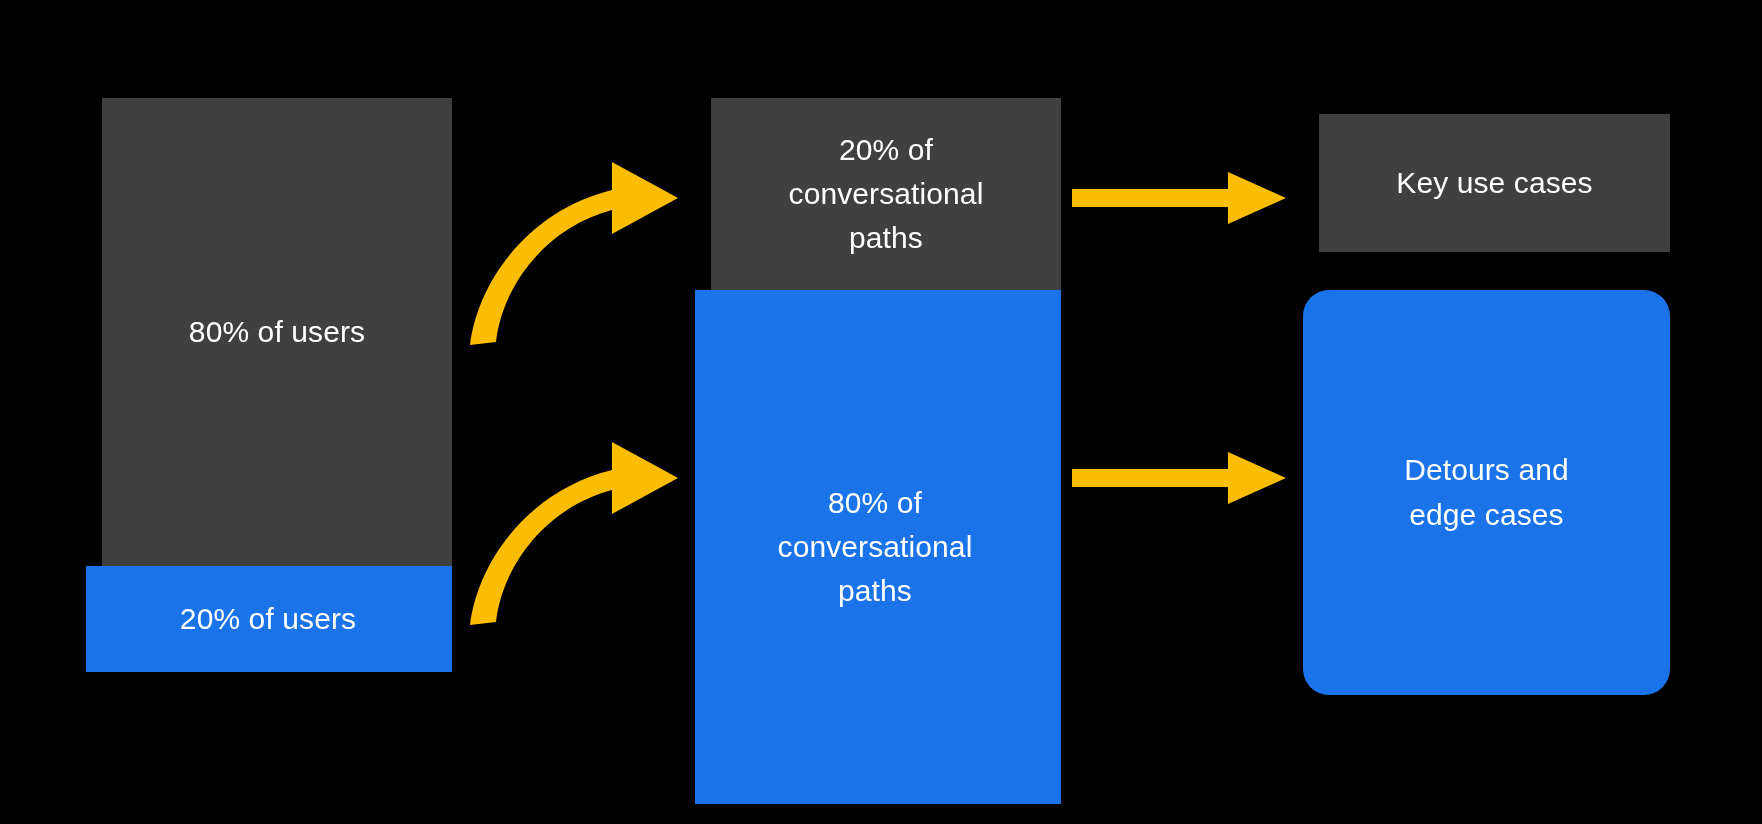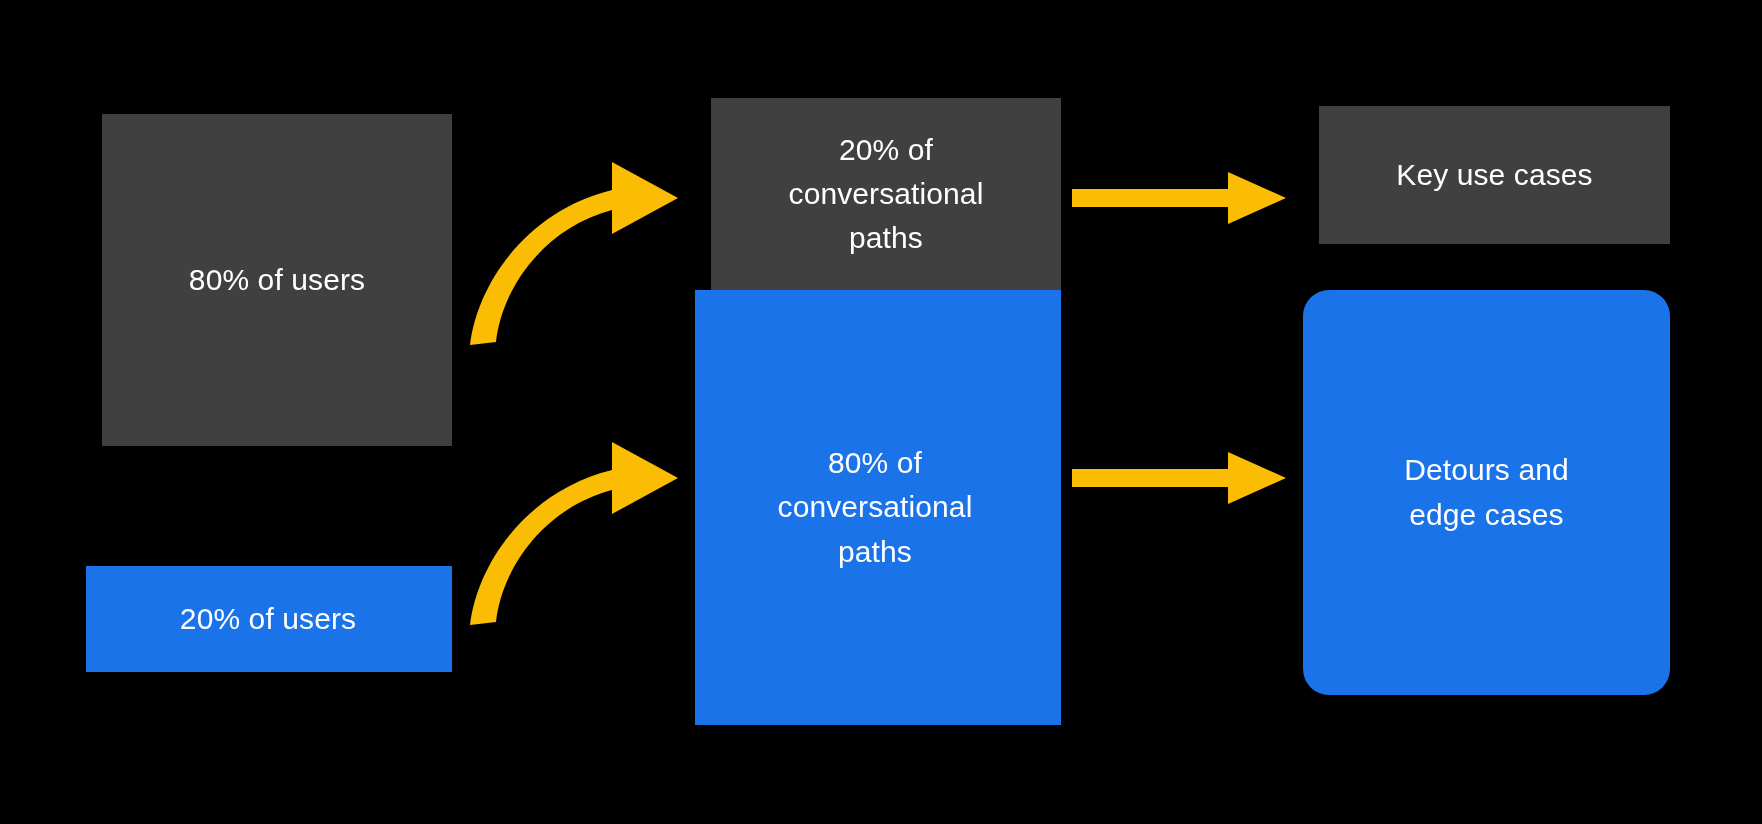--- a/index.html
+++ b/index.html
@@ -43,31 +43,31 @@
     font-size: 30px;
     font-weight: 400;
     line-height: 1.47;
     text-align: center;
     letter-spacing: 0.1px;
     white-space: pre-line;
   }
 
   
   #col-users       { left: 86px;   top: 98px;  width: 366px; height: 574px; }
-  #col-users .s1   { top: 16px;     height: 332px; }
+  #col-users .s1   { top: 0px;     height: 468px; }
   #col-users .s2   { top: 468px;   height: 106px; padding-left: 12px; }
 
   
   #col-paths       { left: 695px;  top: 98px;  width: 366px; height: 597px; }
   #col-paths .s1   { top: 0px;     height: 192px; }
-  #col-paths .s2   { top: 192px;   height: 435px; padding-left: 8px; }
+  #col-paths .s2   { top: 192px;   height: 514px; padding-left: 8px; }
 
   
   #col-outcomes      { left: 1303px; top: 98px; width: 367px; height: 597px; }
-  #col-outcomes .s1  { top: 8px;     height: 138px; justify-content: center; }
+  #col-outcomes .s1  { top: 16px;     height: 138px; justify-content: center; }
   #col-outcomes .s2  { top: 192px;   height: 405px; border-radius: 26px; }
 
   
   .arrow-svg {
     position: absolute;
     overflow: visible;
   }
   #arrow-curved-top    { left: 440px;  top: 140px; }
   #arrow-curved-bottom { left: 440px;  top: 420px; }
   #arrow-straight-top    { left: 1070px; top: 170px; }

